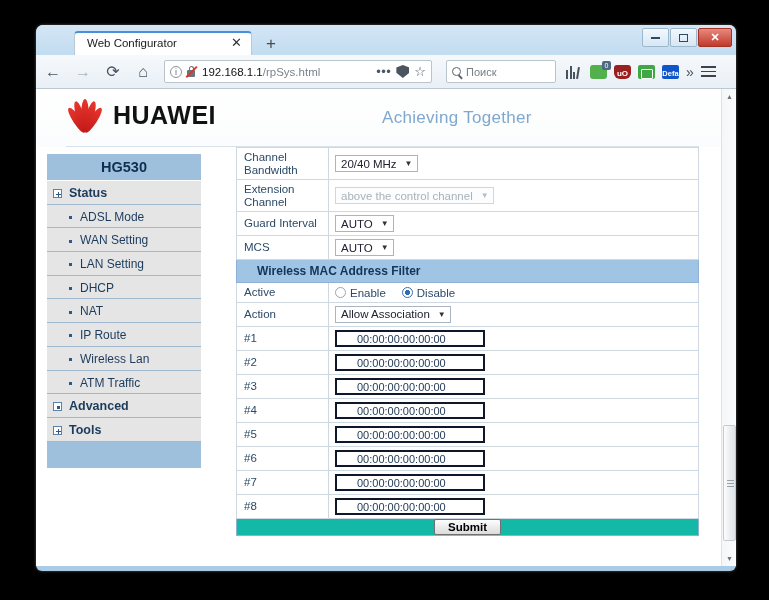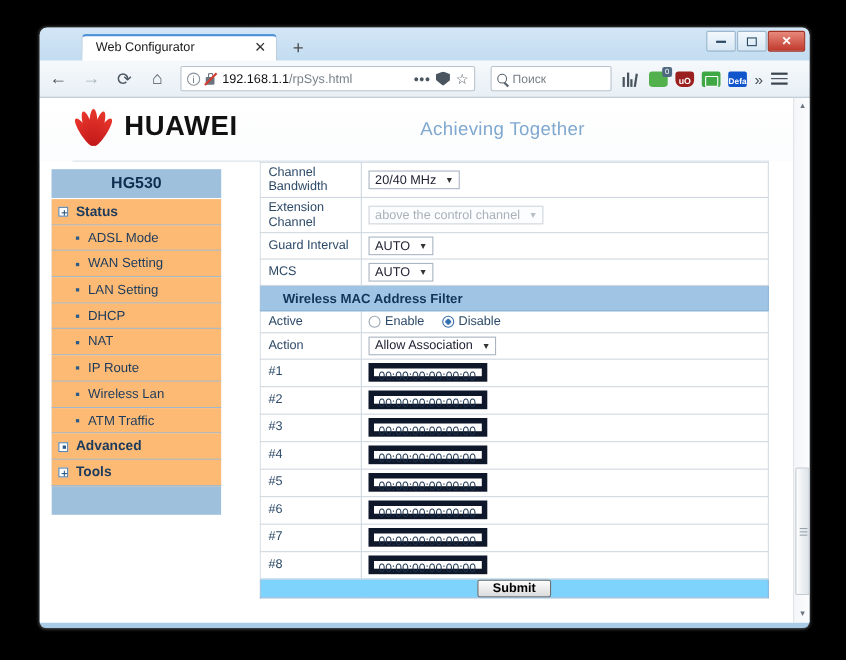--- a/index.html
+++ b/index.html
@@ -203,21 +203,21 @@
     height: 26px; line-height: 26px; text-align: center;
     font-size: 14.5px; font-weight: bold; color: #0e2f50;
     background: #9fc0dd;
   }
   #sb-list { background: #fff; border-top: 1px solid #fff; }
   .sb-row {
     position: relative;
     height: 23.7px; line-height: 23.7px;
     border-bottom: 1px solid #9fb8ce;
     cursor: pointer;
-    background: #fdba74;
+    background: #e5e5e5;
   }
   .sb-row.top { padding-left: 6px; }
   .toggle {
     display:inline-block; width:9px; height:9px;
     border:1px solid #5b82a8; background:#fff;
     position: relative; vertical-align: middle; margin-right:7px;
   }
   .toggle::before { content:''; position:absolute; left:1.5px; top:3.5px; width:5px; height:1px; background:#2c5a86; }
   .toggle.plus::after { content:''; position:absolute; left:3.5px; top:1.5px; width:1px; height:5px; background:#2c5a86; }
   .toggle.dot::before { left:2.5px; top:2.5px; width:3px; height:3px; background:#2c5a86; }
@@ -246,27 +246,27 @@
   .sel .caret { margin-left:8px; font-size:8px; color:#333; }
   .sel.disabled { color:#a8b2bb; border-color:#cfd6dc; background:#fcfdfe; }
   .sel.disabled .caret { color:#b5bec6; }
   .radio {
     display:inline-block; width:11px; height:11px; border-radius:50%;
     border:1px solid #9aa6b1; background:#fff; vertical-align:middle; margin-right:4px;
   }
   .radio.on { border-color:#3b6ea5; background: radial-gradient(circle, #2f6fae 0 38%, #fff 42%); }
   .rlabel { font-size:11.5px; color:#2c4a68; margin-right:16px; vertical-align:middle; }
   .mac-input {
-    display:inline-block; width:108px; height:17px; line-height:15px;
-    border:5px solid #0f172a; background:#fff;
-    font-size:11px; color:#1e3550; padding:0 4px;
+    display:inline-block; width:150px; height:17px; line-height:15px;
+    border:2px solid #0f172a; background:#fff;
+    font-size:11px; color:#1e3550; padding:0 20px;
     font-family:"Liberation Sans", sans-serif;
   }
   tr.submitrow td {
-    background:#7dd3fc; height:15px; text-align:center; border-color:#8cb3d6; padding:0;
+    background:#14b8a6; height:15px; text-align:center; border-color:#8cb3d6; padding:0;
   }
   #submit-btn {
     display:inline-block;
     border:1px solid #707070; border-radius:2px;
     background: linear-gradient(180deg,#fdfdfd 0%, #dcdcdc 100%);
     font-size:11.5px; font-weight:bold; color:#000;
     padding:1px 13px; cursor:pointer;
   }
 
   

